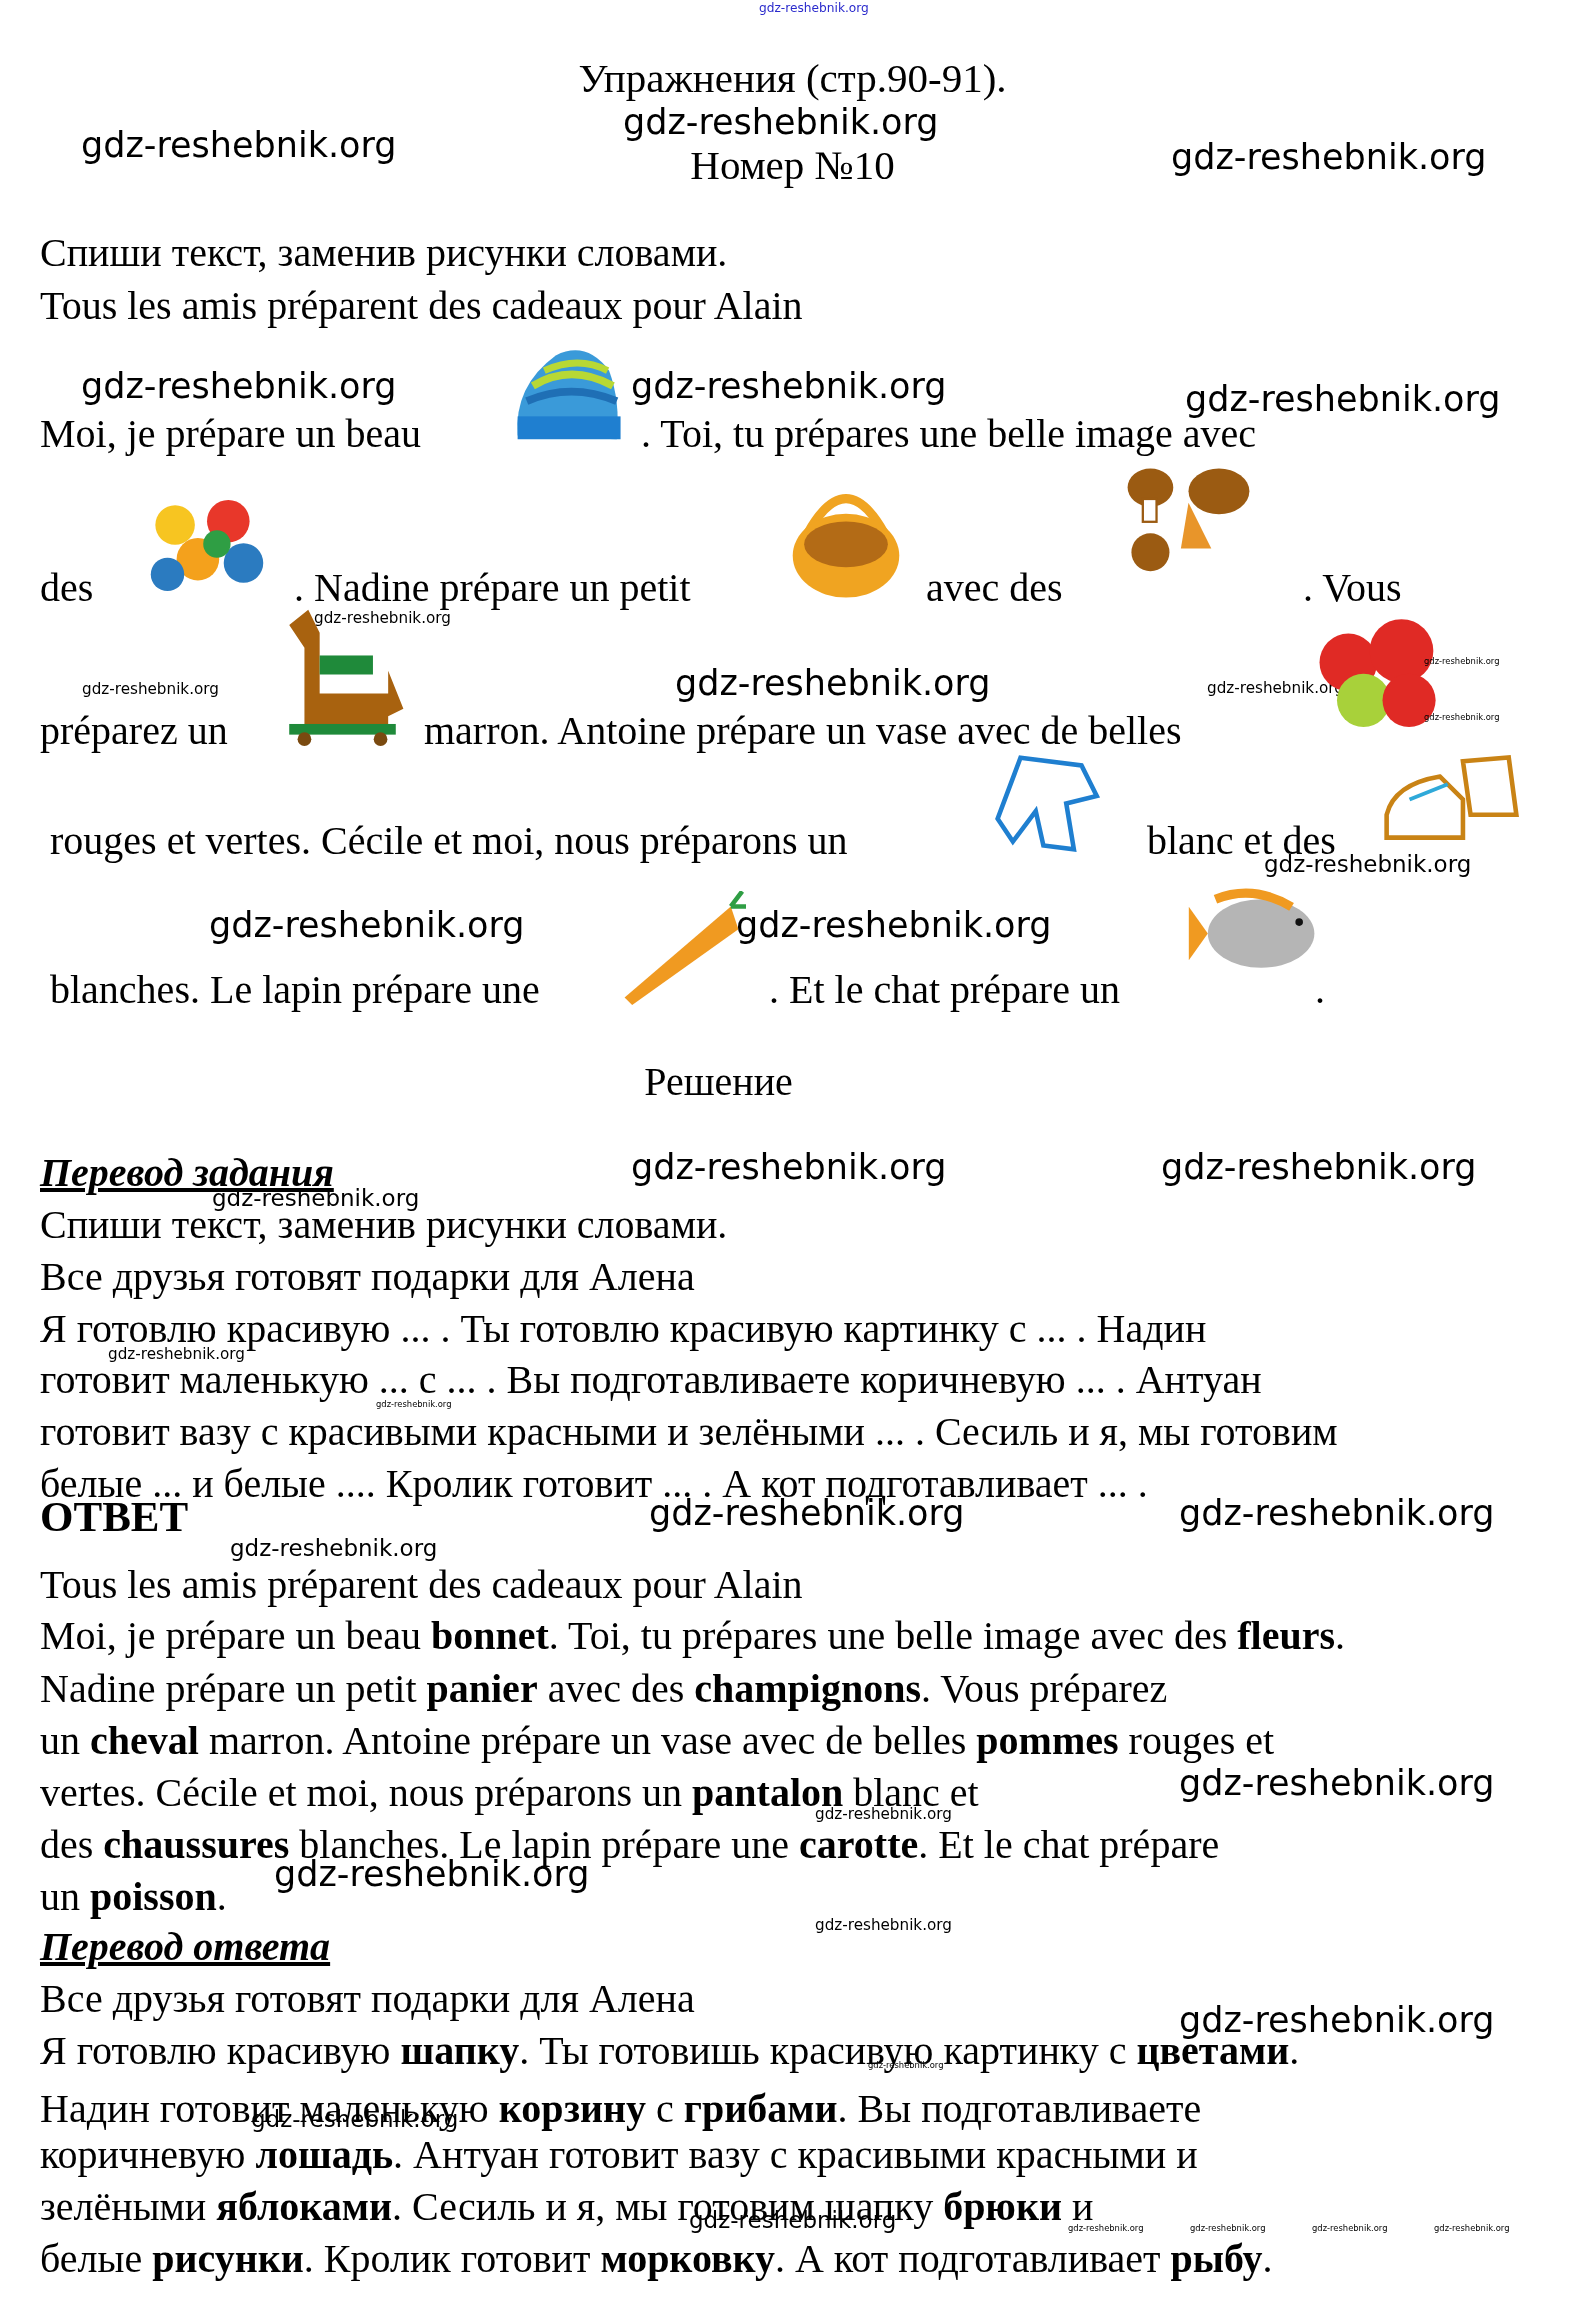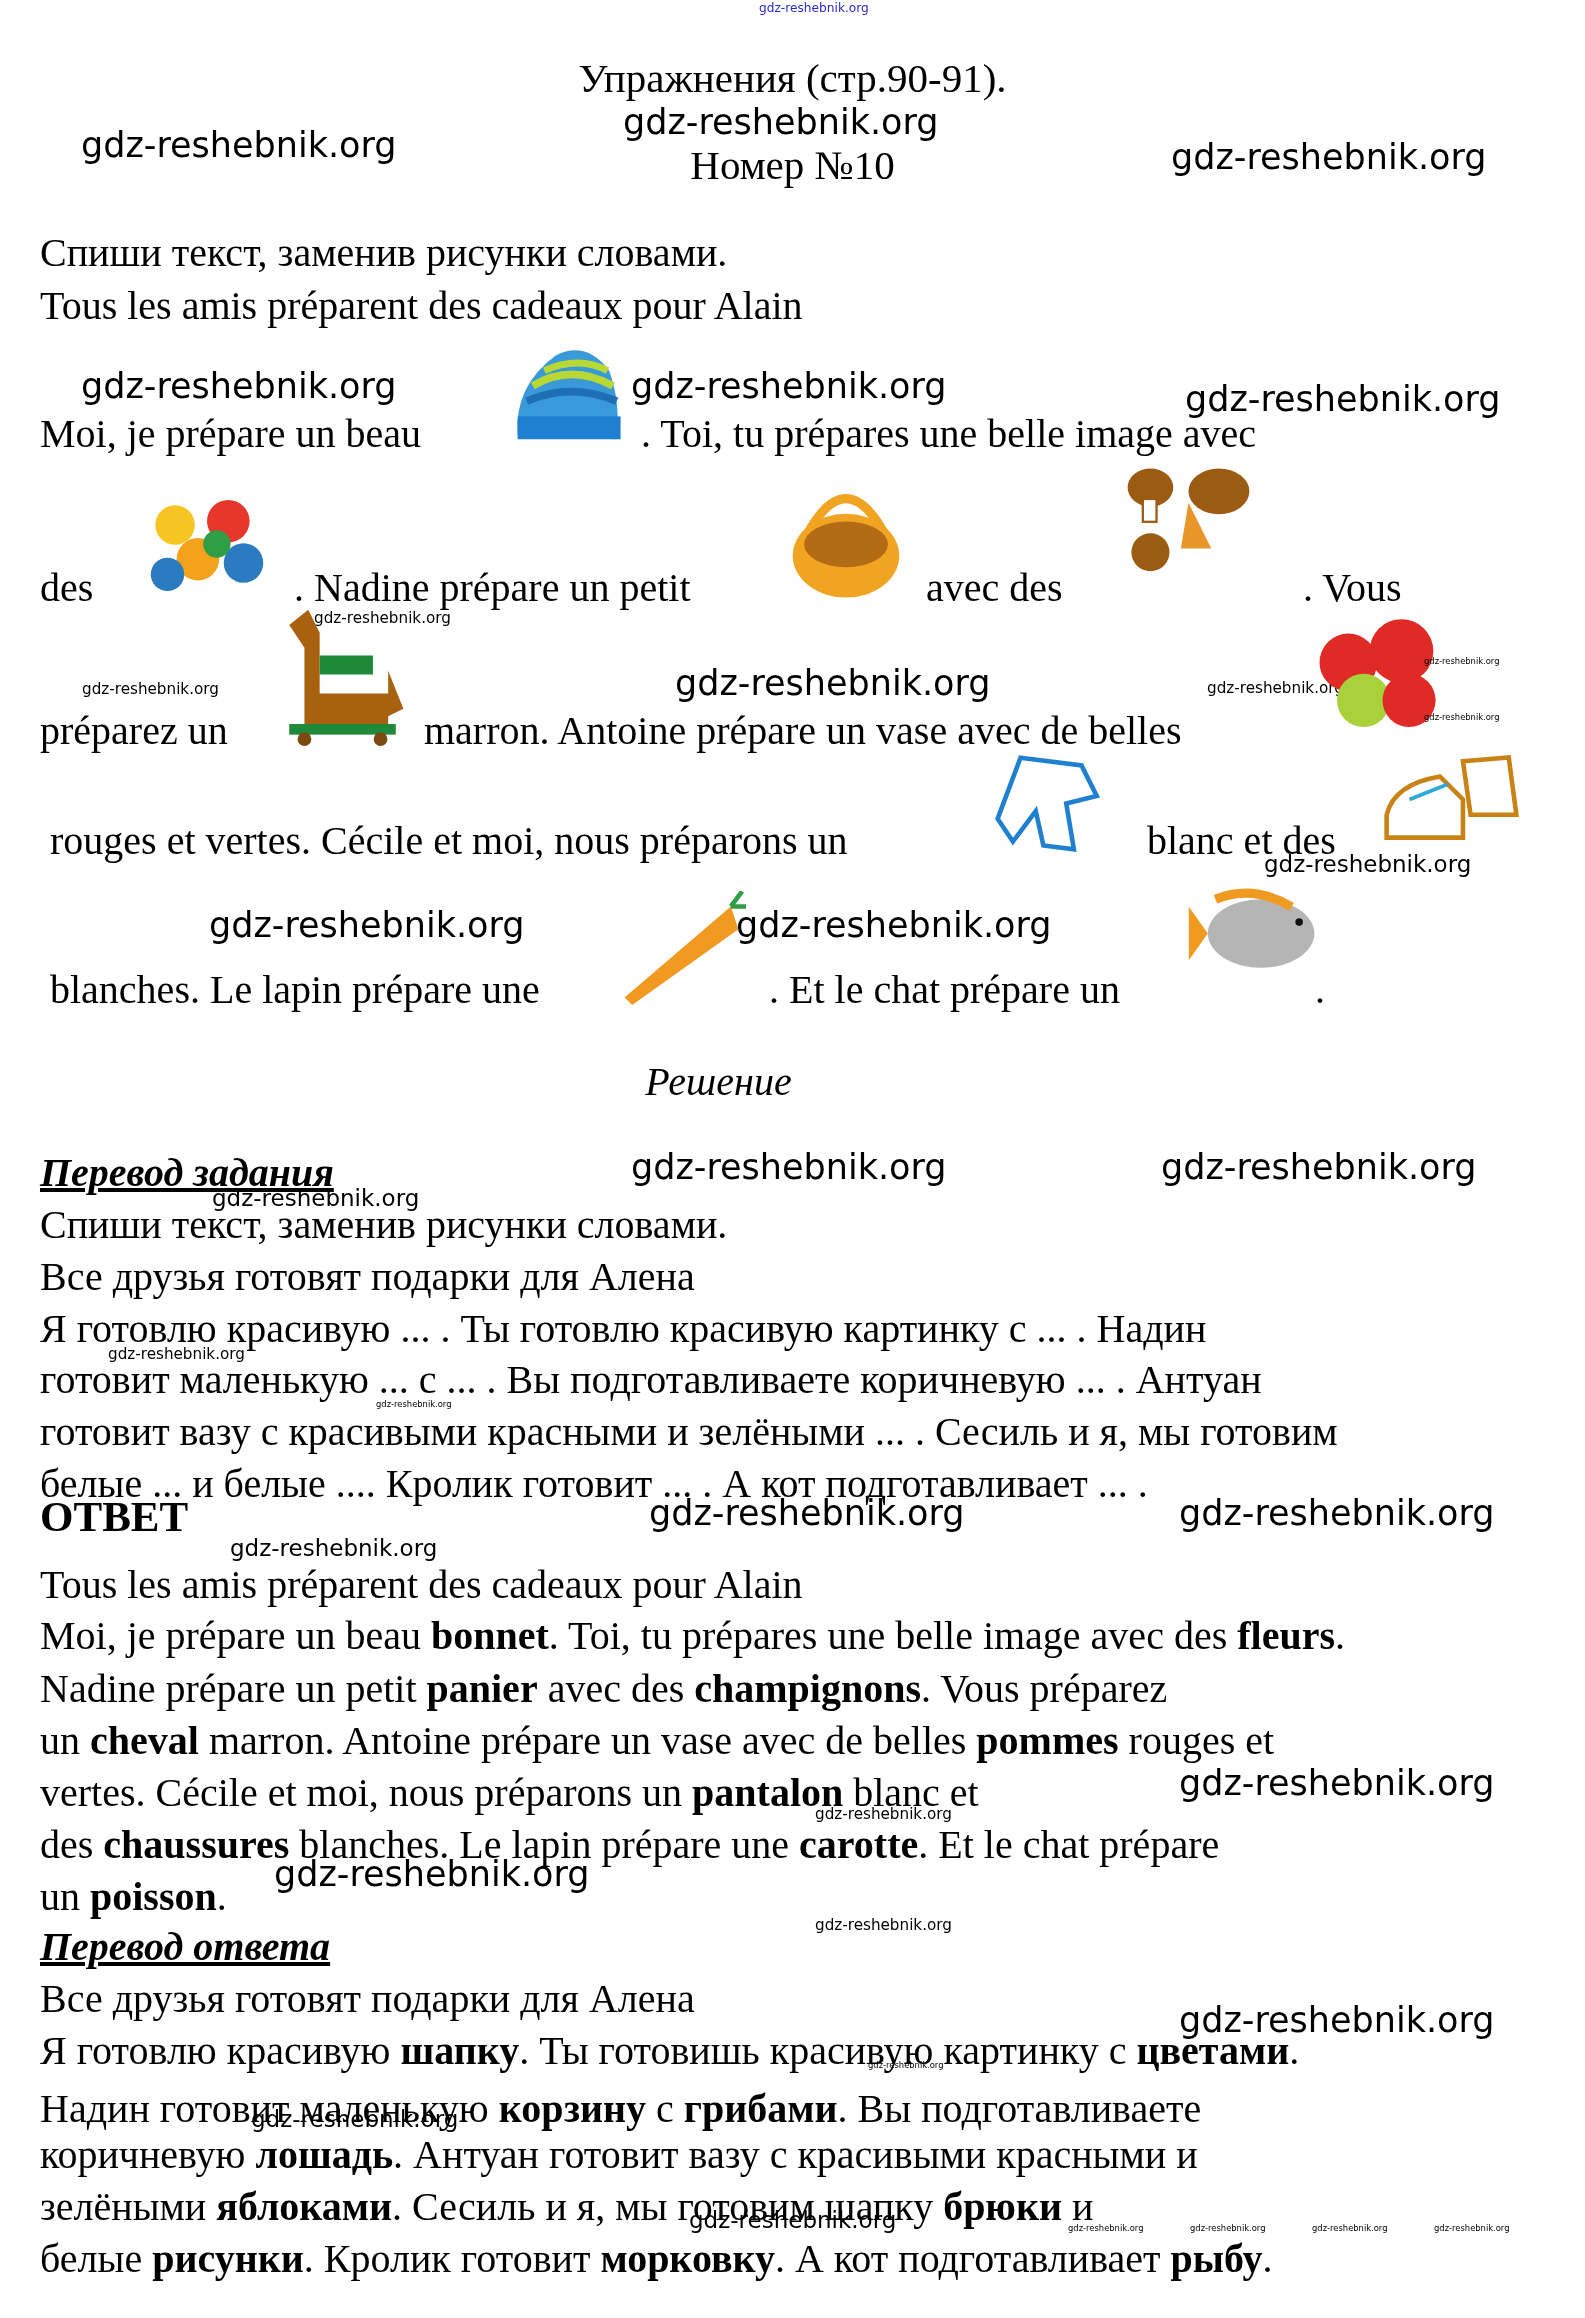--- a/index.html
+++ b/index.html
@@ -133,21 +133,21 @@
       <ellipse cx="100" cy="65" rx="70" ry="45" fill="#b5b5b5"></ellipse>
       <path d="M40 20 Q90 0 140 30" stroke="#f09a21" stroke-width="12" fill="none"></path>
       <path d="M30 65 L5 30 L5 100 Z" fill="#f09a21"></path>
       <circle cx="150" cy="50" r="5" fill="#111"></circle>
     </svg>
 </div>
 <div class="t" style="left:50px;top:970px;">blanches. Le lapin prépare une</div>
 <div class="t" style="left:769px;top:970px;">. Et le chat prépare un</div>
 <div class="t" style="left:1315px;top:970px;">.</div>
 
-<div class="t" style="left:0;width:1437px;text-align:center;top:1062px;font-style:italic;">Решение</div>
+<div class="t" style="left:0;width:1437px;text-align:center;top:1062px;">Решение</div>
 
 <div class="t i" style="left:40px;top:1153px;">Перевод задания</div>
 <div class="wm wm-lg" style="left:631px;top:1150px;">gdz-reshebnik.org</div>
 <div class="wm wm-lg" style="left:1161px;top:1150px;">gdz-reshebnik.org</div>
 <div class="wm wm-md" style="left:212px;top:1187px;">gdz-reshebnik.org</div>
 <div class="t" style="left:40px;top:1205px;">Спиши текст, заменив рисунки словами.</div>
 <div class="t b" style="left:40px;top:1257px;">Все друзья готовят подарки для Алена</div>
 <div class="t" style="left:40px;top:1309px;">Я готовлю красивую ... . Ты готовлю красивую картинку с ... . Надин</div>
 <div class="wm wm-sm" style="left:108px;top:1347px;">gdz-reshebnik.org</div>
 <div class="t" style="left:40px;top:1360px;">готовит маленькую ... с ... . Вы подготавливаете коричневую ... . Антуан</div>

